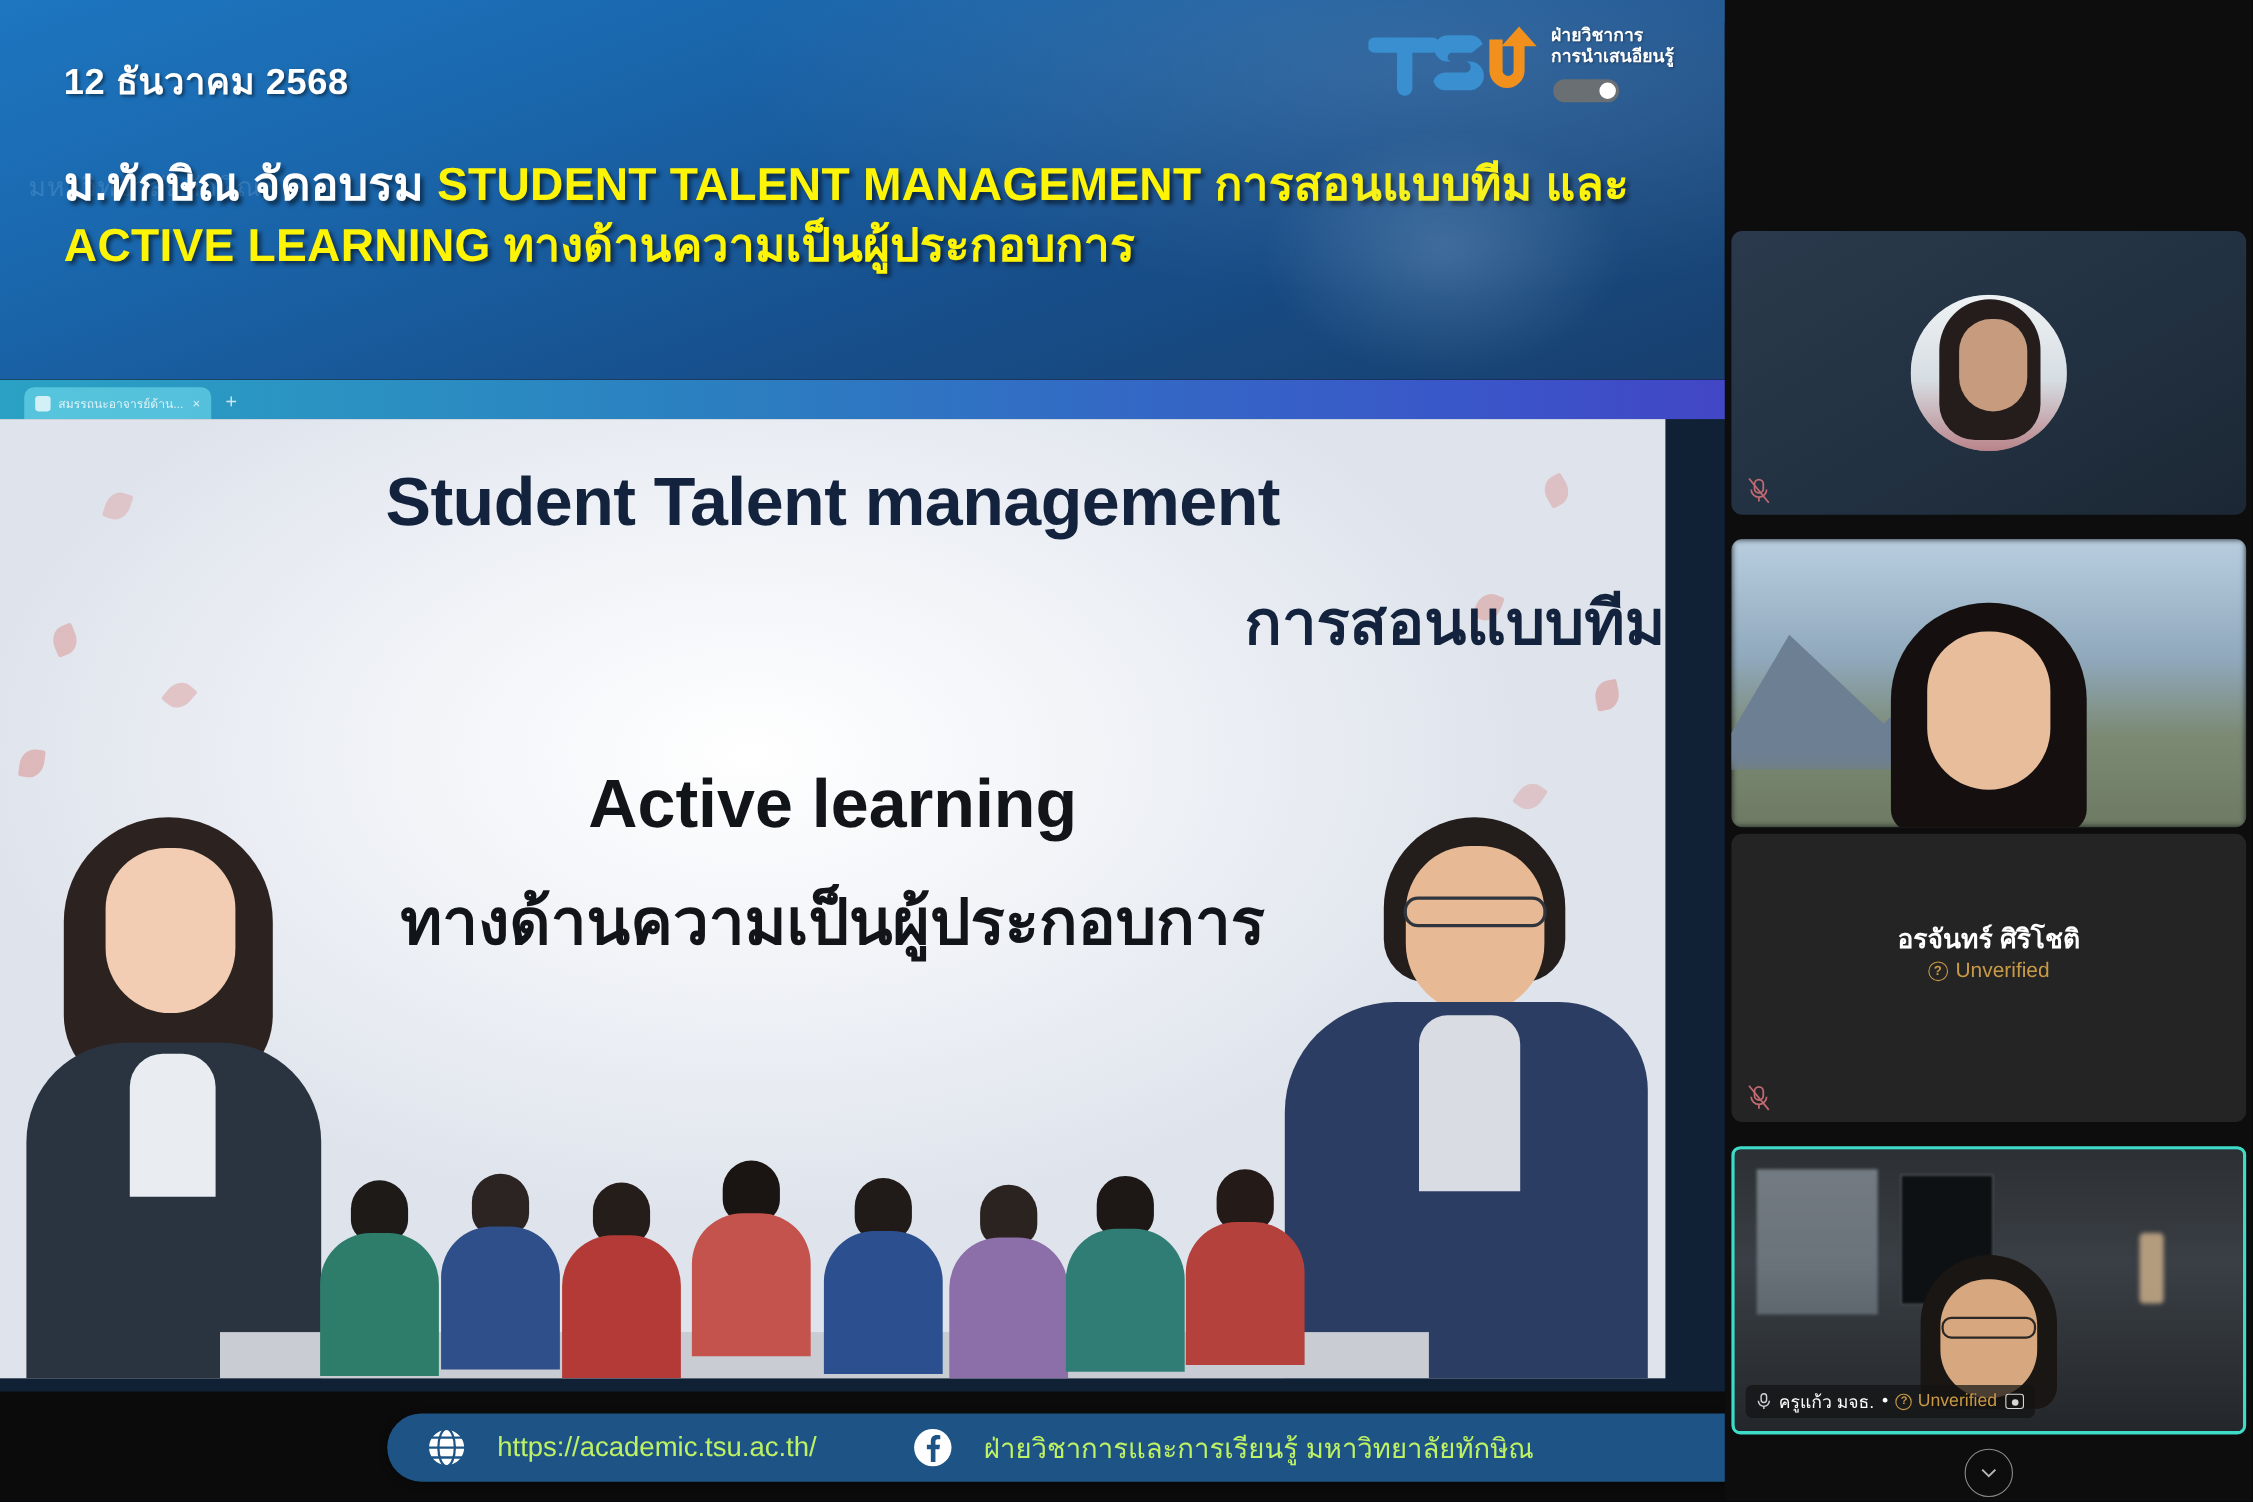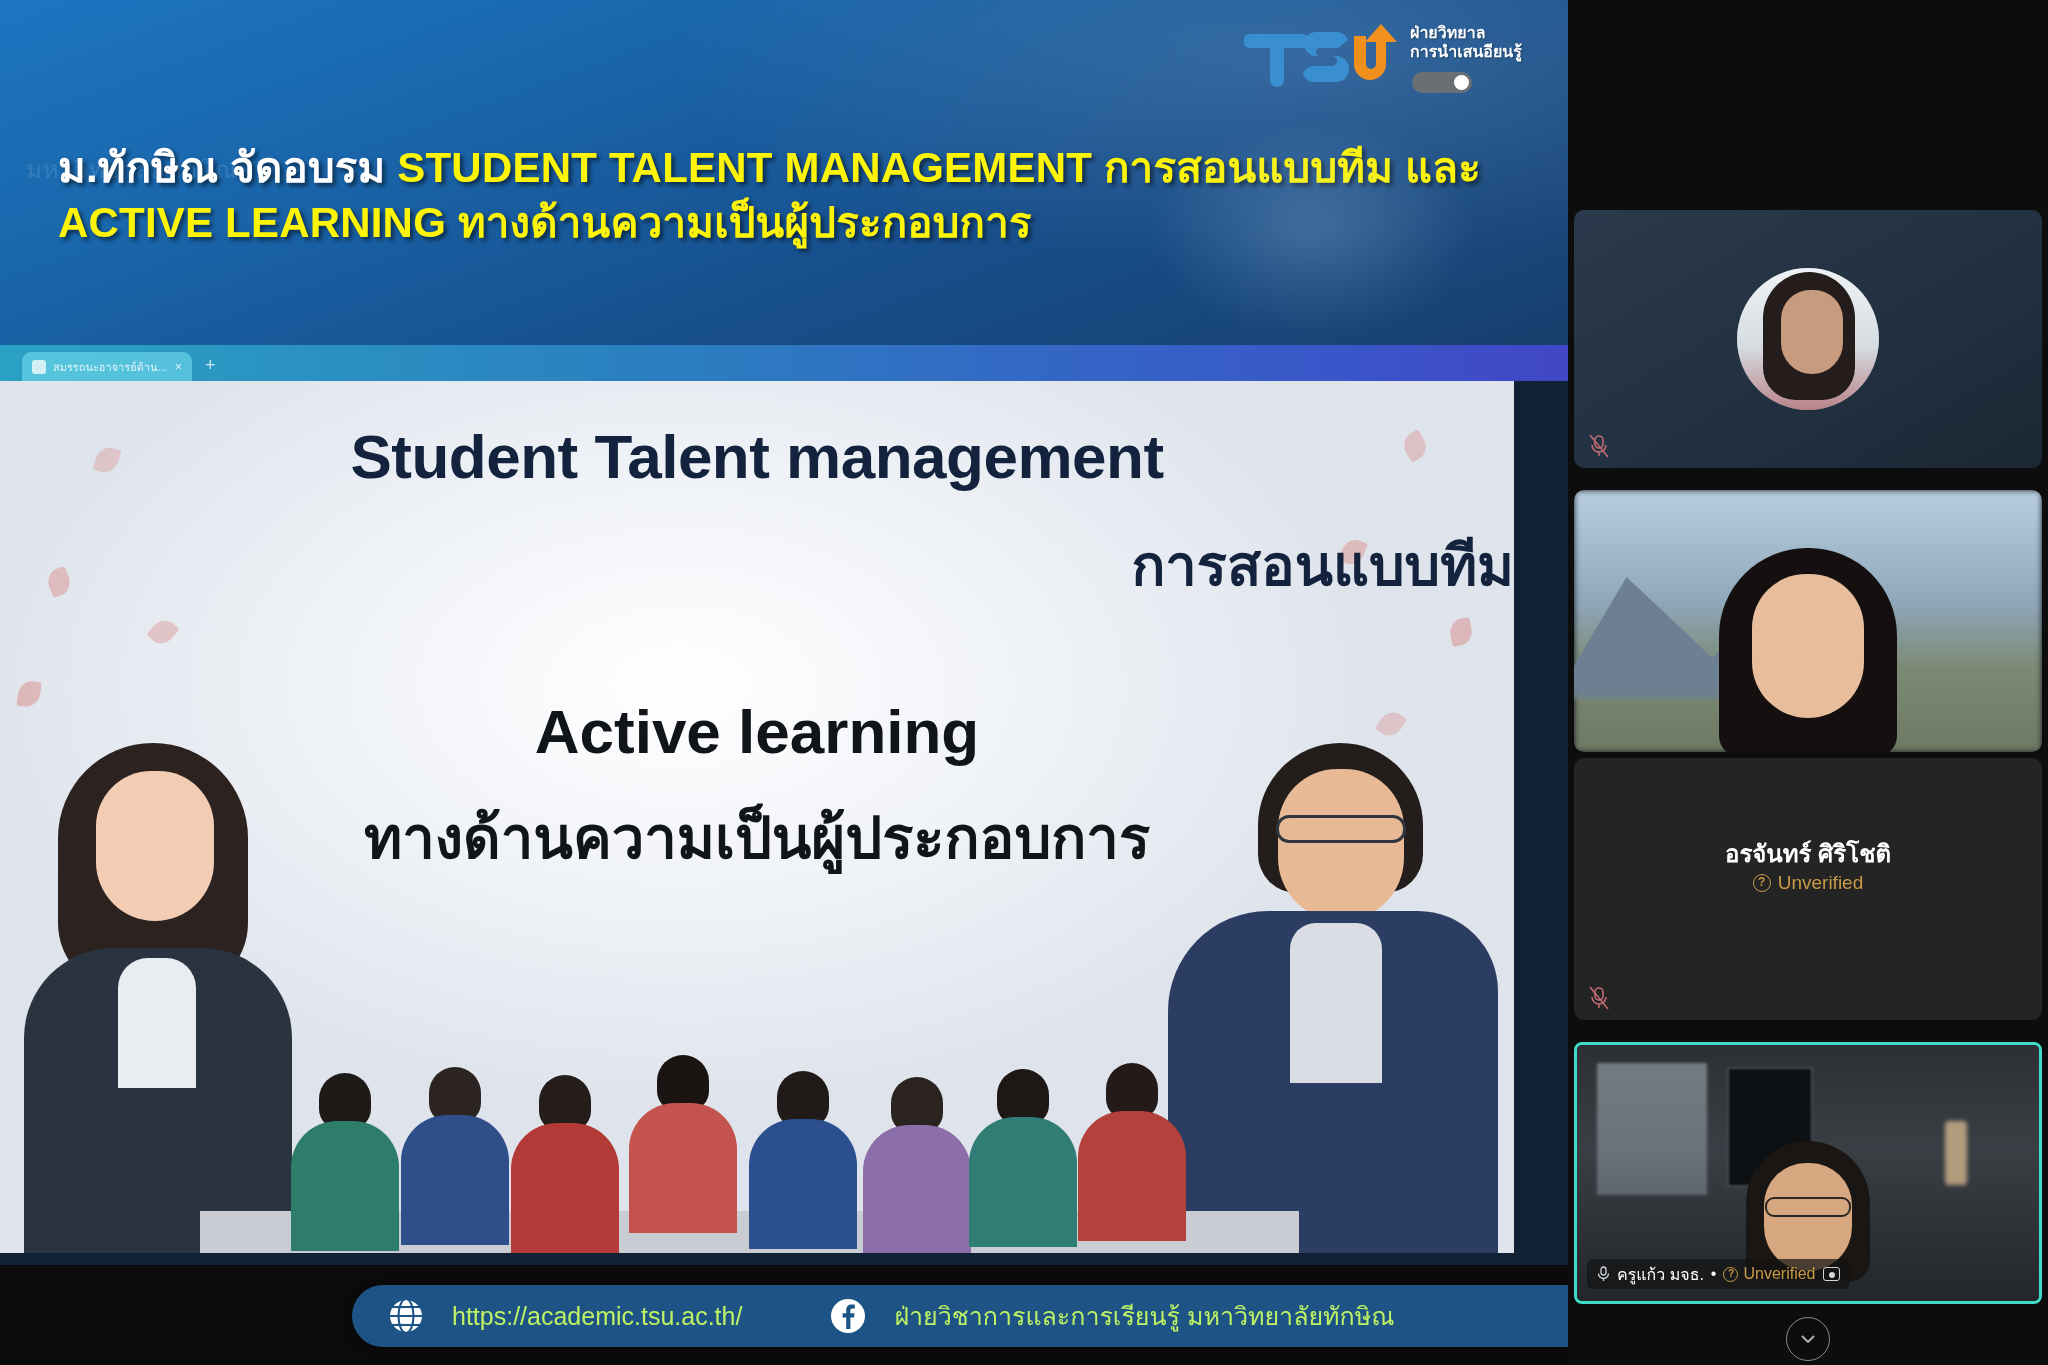--- a/index.html
+++ b/index.html
@@ -375,36 +375,37 @@
     <div class="zoomgrp">
       <span>−</span>
       <span>100%</span>
       <span>+</span>
     </div>
   </div>
 
   <div class="banner">
     <div class="ghost-text">มหาวิทยาลัยทักษิณ</div>
 
+    <div class="banner-date">12 ธันวาคม 2568</div>
 
     <div class="banner-title">
       <span>ม.ทักษิณ จัดอบรม </span><span class="hl">STUDENT TALENT MANAGEMENT</span><span class="hl"> การสอนแบบทีม และ</span><br><span class="hl">ACTIVE LEARNING</span><span class="hl"> ทางด้านความเป็นผู้ประกอบการ</span>
     </div>
 
     <div class="tsu-logo">
       <svg class="tsu-mark" viewBox="0 0 160 70">
 
         <path d="M6 12 h52 a7 7 0 0 1 0 14 h-18 v32 a7 7 0 0 1 -14 0 v-32 h-20 a7 7 0 0 1 0 -14 z" fill="#3a8fd0"></path>
 
         <path d="M104 18 a12 12 0 0 0 -12 -8 h-20 a12 12 0 0 0 0 24 h16 a5 5 0 0 1 0 10 h-18 a12 12 0 0 0 -11 8 a12 12 0 0 0 11 8 h22 a13 13 0 0 0 0 -26 h-16 a4 4 0 0 1 0 -8 h18 z" fill="#3a8fd0"></path>
 
         <path d="M110 14 v28 a16 16 0 0 0 32 0 v-22 h11 l-16 -18 l-16 18 h11 v22 a5 5 0 0 1 -10 0 v-28 z" fill="#f2901e"></path>
       </svg>
       <div class="tsu-sub">
-        <div>ฝ่ายวิทยาล</div>
+        <div>ฝ่ายวิชาการ</div>
         <div>การนำเสนอียนรู้</div>
       </div>
       <div class="tsu-pill"></div>
     </div>
   </div>
 
   <div class="shared-window">
 
     <div class="browser-chrome">
       <div class="btab">

